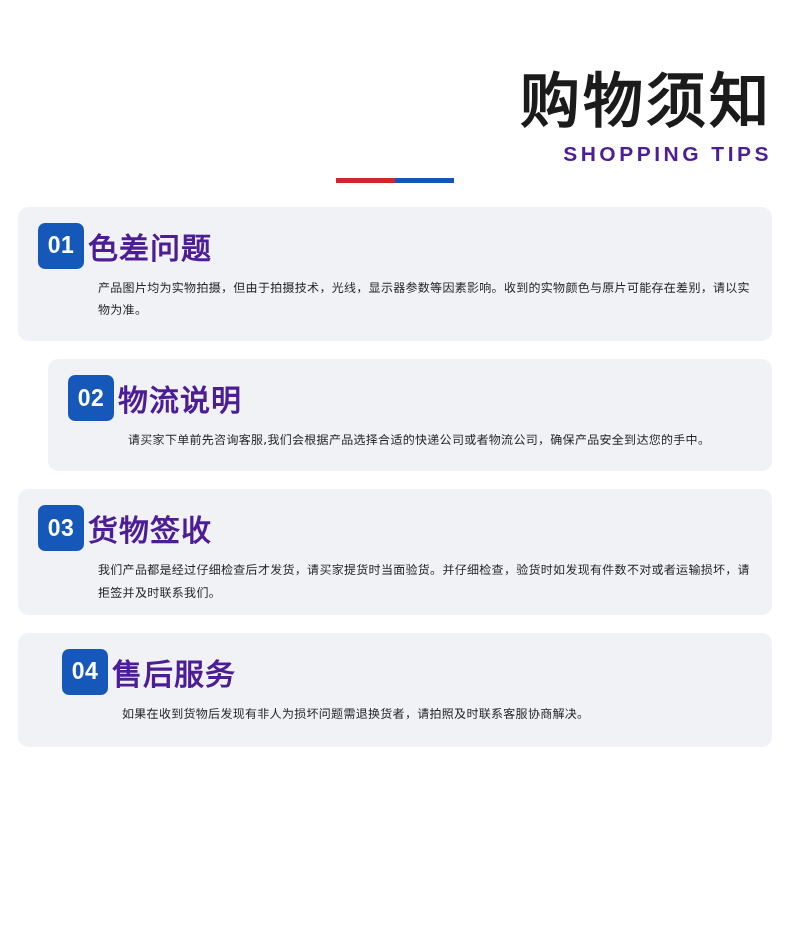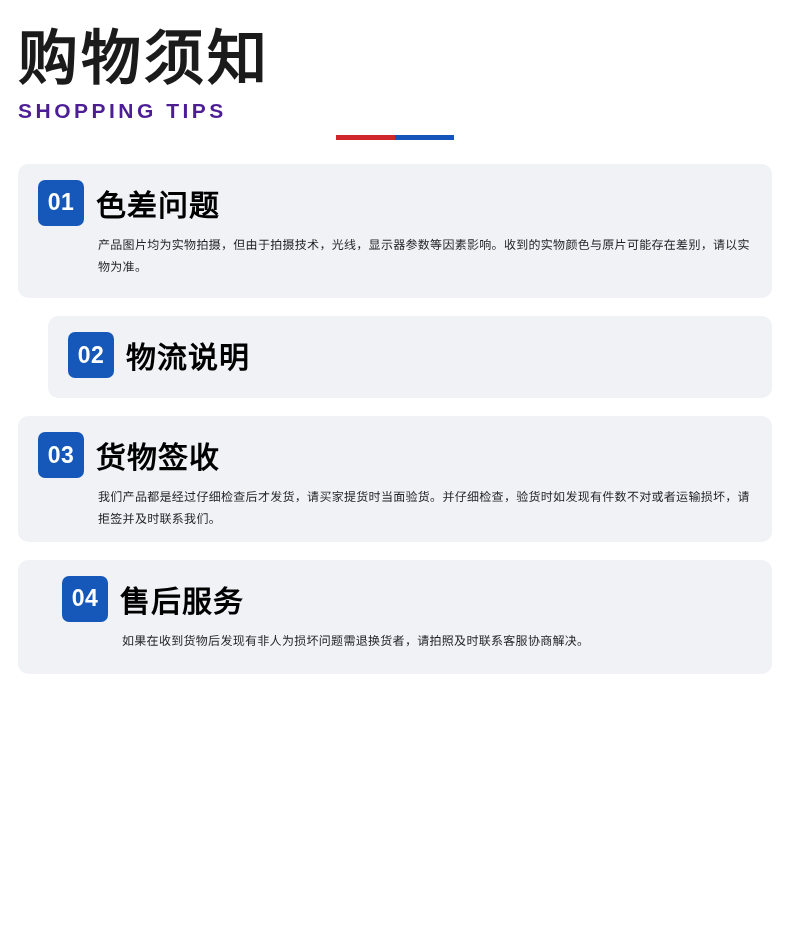--- a/index.html
+++ b/index.html
@@ -17,21 +17,22 @@
     position: relative;
     width: 790px;
     height: 948px;
     box-sizing: border-box;
     padding: 0 18px;
   }
 
   
   .header {
     padding-top: 26px;
-    text-align: left;
+    text-align: right;
+    margin-top: 43px;
   }
   .header-title {
     font-size: 60px;
     line-height: 1.08;
     font-weight: bold;
     color: #1b1b1b;
     letter-spacing: 3px;
     font-family: "DejaVu Sans", "Liberation Sans", sans-serif;
   }
   .header-sub {
@@ -69,41 +70,41 @@
   .card {
     position: relative;
     background: #f0f2f6;
     border-radius: 10px;
     padding: 16px 20px 18px 20px;
     box-sizing: border-box;
   }
   .card-head {
     display: flex;
     align-items: center;
-    gap: 12px;
+    gap: 4px;
   }
   .num-badge {
     flex: 0 0 auto;
     width: 46px;
     height: 46px;
     border-radius: 7px;
     background: #1558b9;
     color: #ffffff;
     font-size: 23px;
     font-weight: bold;
     display: flex;
     align-items: center;
     justify-content: center;
     font-family: "Liberation Sans", sans-serif;
     letter-spacing: 0.5px;
   }
   .card-title {
     font-size: 30px;
     font-weight: bold;
-    color: #000000;
+    color: #4c1d95;
     letter-spacing: 1px;
     font-family: "DejaVu Sans", "Liberation Sans", sans-serif;
     text-align: right;
   }
   .card-body {
     margin: 8px 0 0 60px;
     font-size: 12px;
     line-height: 1.85;
     color: #1f2124;
     letter-spacing: 0.3px;
@@ -138,20 +139,21 @@
         <div class="card-title">色差问题</div>
       </div>
       <div class="card-body">产品图片均为实物拍摄，但由于拍摄技术，光线，显示器参数等因素影响。收到的实物颜色与原片可能存在差别，请以实物为准。</div>
     </div>
 
     <div class="card c2">
       <div class="card-head">
         <div class="num-badge">02</div>
         <div class="card-title">物流说明</div>
       </div>
+      <div class="card-body">请买家下单前先咨询客服,我们会根据产品选择合适的快递公司或者物流公司，确保产品安全到达您的手中。</div>
     </div>
 
     <div class="card c3">
       <div class="card-head">
         <div class="num-badge">03</div>
         <div class="card-title">货物签收</div>
       </div>
       <div class="card-body">我们产品都是经过仔细检查后才发货，请买家提货时当面验货。并仔细检查，验货时如发现有件数不对或者运输损坏，请拒签并及时联系我们。</div>
     </div>
 

